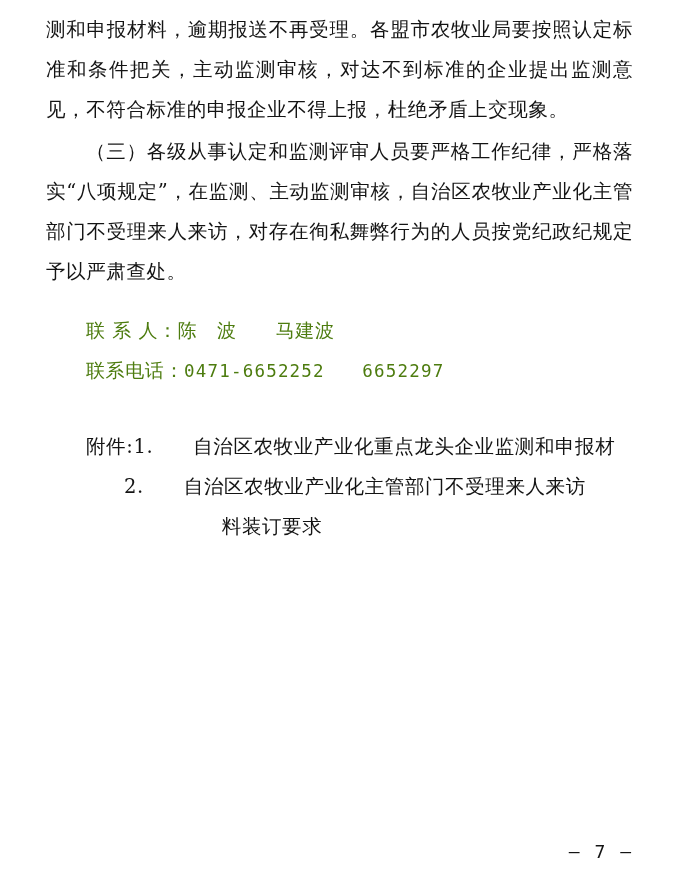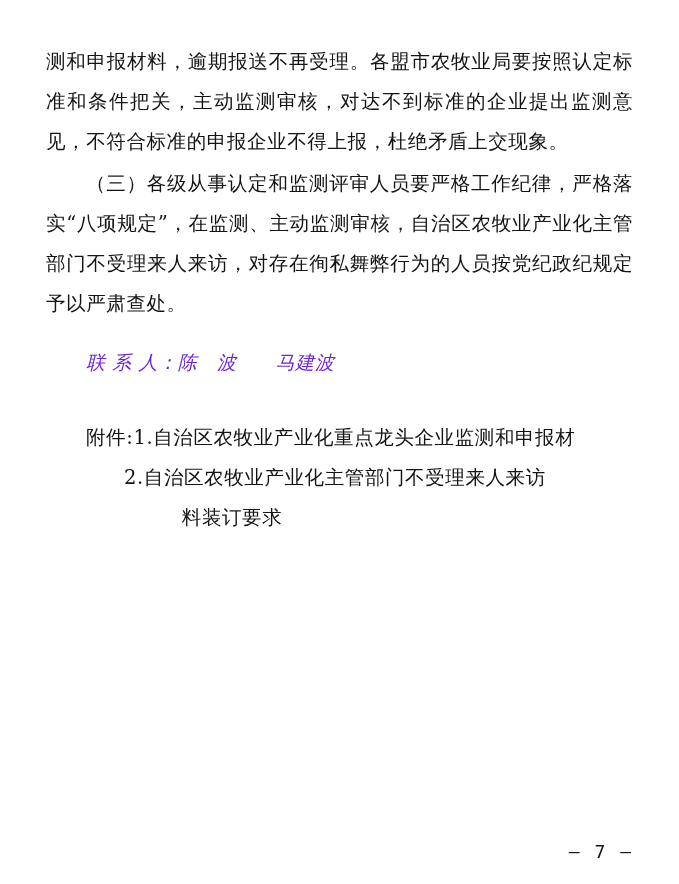--- a/index.html
+++ b/index.html
@@ -11,21 +11,21 @@
     width: 679px;
     height: 884px;
     position: relative;
     font-family: "DejaVu Serif", "Liberation Serif", serif;
     color: #1b1b1b;
     overflow: hidden;
   }
   .page {
     position: absolute;
     inset: 0;
-    padding: 42px 46px 10px 46px;
+    padding: 10px 46px 10px 46px;
     box-sizing: border-box;
   }
   .para {
     font-size: 19.5px;
     line-height: 40px;
     letter-spacing: 0.6px;
     text-align: justify;
     text-justify: inter-character;
     margin: 0 0 2px 0;
     color: #141414;
@@ -34,38 +34,38 @@
     text-indent: 40px;
   }
   .contacts {
     margin-top: 18px;
   }
   .contact-line {
     font-size: 19px;
     line-height: 40px;
     letter-spacing: 0.6px;
     padding-left: 40px;
-    color: #6d28d9;
+    color: #4d7c0f;
     white-space: pre;
-    font-style: italic;
   }
   .contact-line .mono {
     font-family: "DejaVu Sans Mono", "Liberation Mono", monospace;
     font-size: 17.5px;
     letter-spacing: 1.2px;
   }
   .attach {
     margin-top: 36px;
   }
   .attach-row {
     display: flex;
     font-size: 19.5px;
     line-height: 40px;
     letter-spacing: 0.6px;
     color: #141414;
+    gap: 40px;
   }
   .attach-label {
     flex: 0 0 auto;
     padding-left: 40px;
     white-space: pre;
   }
   .attach-body {
     flex: 1 1 auto;
     text-align: justify;
     text-justify: inter-character;
@@ -95,20 +95,21 @@
 
 <div class="page">
 
   <p class="para">测和申报材料，逾期报送不再受理。各盟市农牧业局要按照认定标准和条件把关，主动监测审核，对达不到标准的企业提出监测意见，不符合标准的申报企业不得上报，杜绝矛盾上交现象。</p>
 
 
   <p class="para indent">（三）各级从事认定和监测评审人员要严格工作纪律，严格落实“八项规定”，在监测、主动监测审核，自治区农牧业产业化主管部门不受理来人来访，对存在徇私舞弊行为的人员按党纪政纪规定予以严肃查处。</p>
 
   <div class="contacts">
     <div class="contact-line"><span>联 系 人：</span><span>陈　波　　马建波</span></div>
+    <div class="contact-line"><span>联系电话：</span><span class="mono">0471-6652252　　6652297</span></div>
   </div>
 
   <div class="attach">
     <div class="attach-row first">
       <div class="attach-label"><span>附件:</span><span>1.</span></div>
       <div class="attach-body">
         <span>自治区农牧业产业化重点龙头企业监测和申报材</span>
       </div>
     </div>
     <div class="attach-row second">

